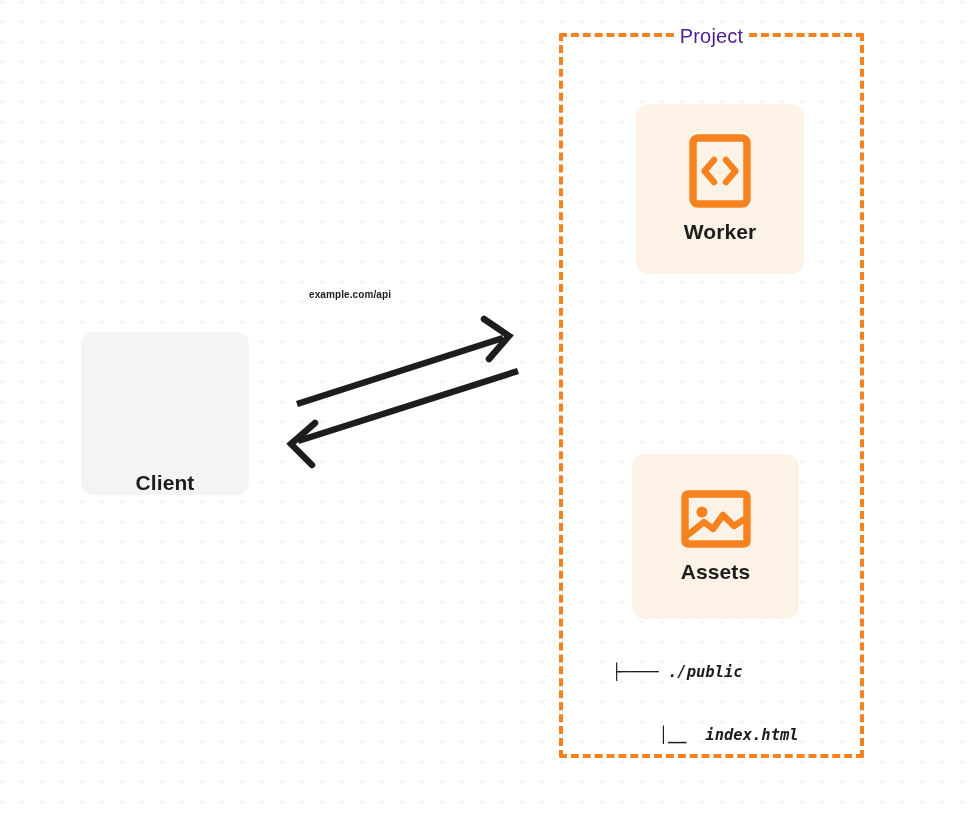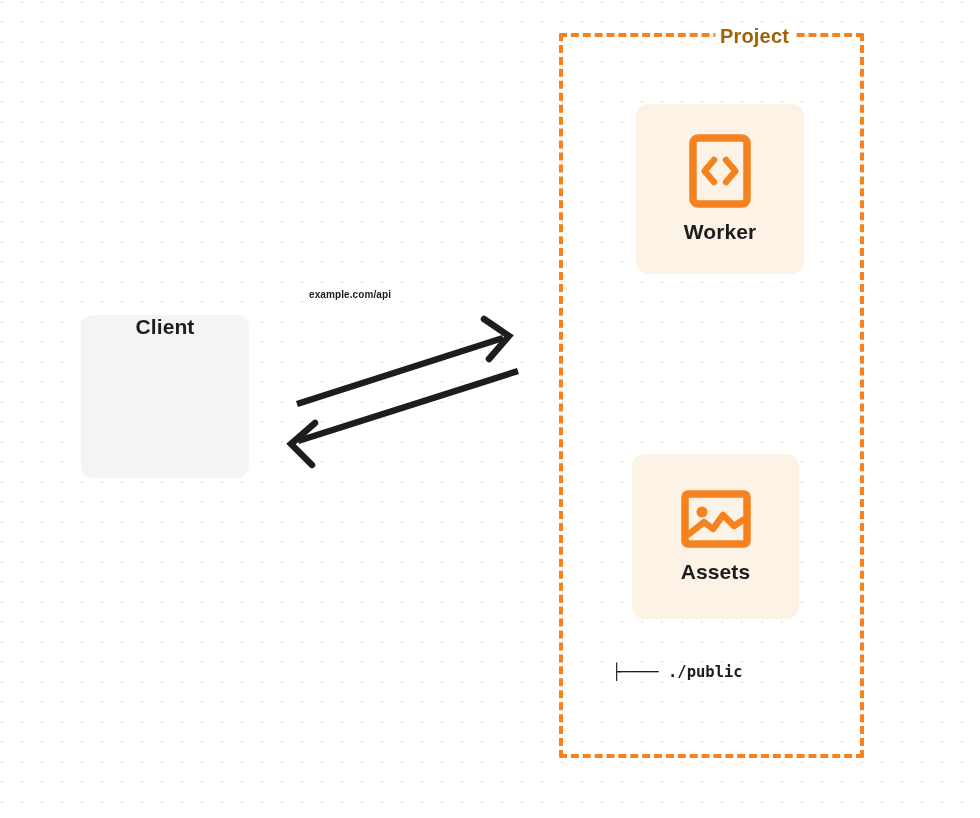--- a/index.html
+++ b/index.html
@@ -22,27 +22,27 @@
     background-color: #ffffff;
     background-image: radial-gradient(circle, #e8e8ea 1.4px, transparent 1.5px);
     background-size: 20px 20px;
     background-position: 12px 12px;
   }
 
   
   #client-node {
     position: absolute;
     left: 81px;
-    top: 315px;
+    top: 332px;
     width: 168px;
     height: 163px;
     background-color: #f3f4f6;
     border-radius: 12px;
     display: flex;
-    align-items: flex-start;
+    align-items: flex-end;
     justify-content: center;
   }
   #client-node .node-label {
     font-size: 21px;
     font-weight: bold;
     color: #1d1d1f;
     letter-spacing: 0.1px;
   }
 
   
@@ -80,25 +80,24 @@
     border-radius: 2px;
   }
   #project-title {
     position: absolute;
     left: 50%;
     top: -12px;
     transform: translateX(-50%);
     background-color: #ffffff;
     padding: 0 5px;
     font-size: 20px;
-    font-weight: bold;
-    color: #a16207;
+    font-weight: normal;
+    color: #4c1d95;
     white-space: nowrap;
     letter-spacing: 0.2px;
-    margin-left: 43px;
   }
 
   
   .service-card {
     position: absolute;
     background-color: #fdf2e6;
     border-radius: 13px;
     display: flex;
     flex-direction: column;
     align-items: center;
@@ -136,20 +135,21 @@
     top: 583px;
     font-family: "DejaVu Sans Mono", "Liberation Mono", monospace;
     font-size: 15.5px;
     font-weight: bold;
     color: #1d1d1f;
     line-height: 21px;
     white-space: pre;
   }
   #file-tree .tree-row {
     white-space: pre;
+    font-style: italic;
   }
 </style>
 </head>
 <body>
 
 <div id="canvas">
 
   <div id="client-node">
     <span class="node-label">Client</span>
   </div>
@@ -192,17 +192,18 @@
           <rect x="4" y="4" width="62" height="50" rx="3" ry="3" fill="none" stroke="#f6821f" stroke-width="7.5"></rect>
           <circle cx="21" cy="22" r="5.5" fill="#f6821f"></circle>
           <polyline points="8,44 23,32 32,39 42,25 53,36 62,30" fill="none" stroke="#f6821f" stroke-width="6.5" stroke-linecap="round" stroke-linejoin="round"></polyline>
         </svg>
       </span>
       <span class="card-label">Assets</span>
     </div>
 
     <div id="file-tree">
       <div class="tree-row">├──── ./public</div>
+      <div class="tree-row">     │__  index.html</div>
       
     </div>
 
   </div>
 </div>
 
 </body></html>

